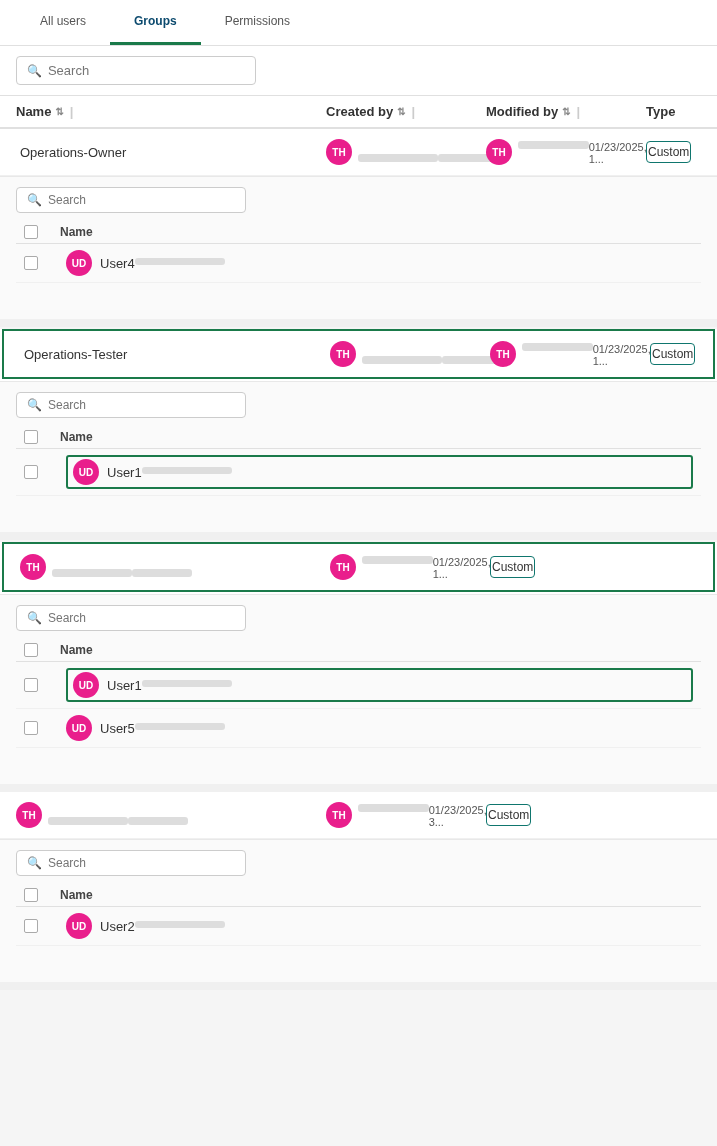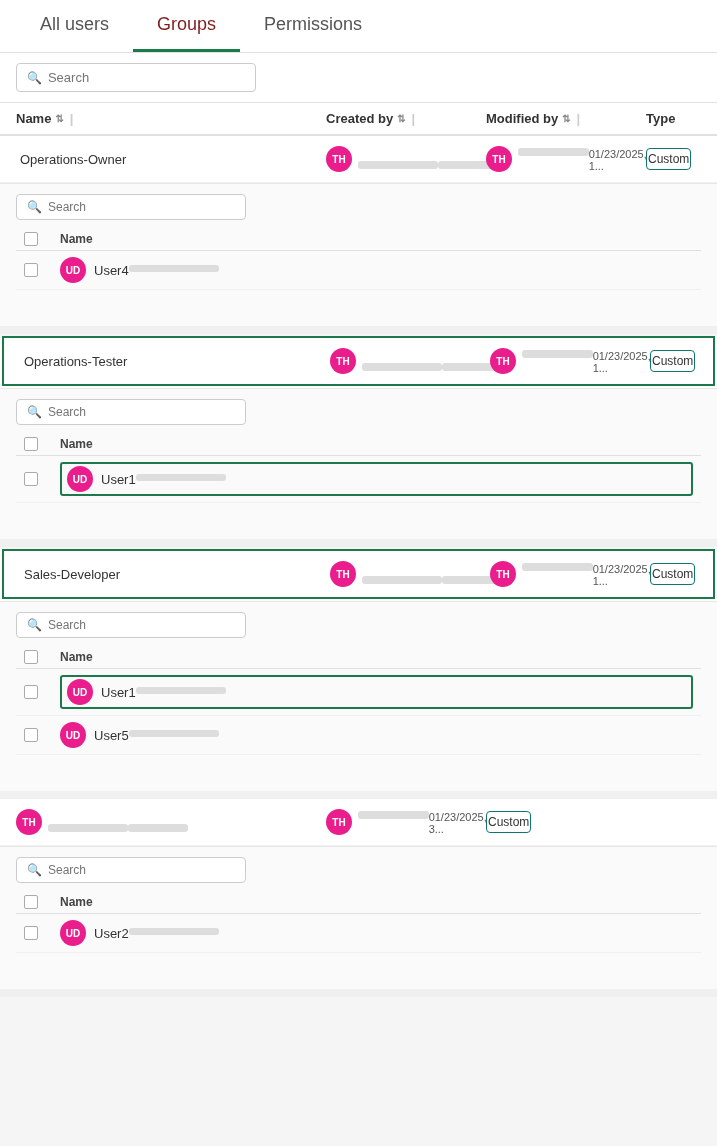--- a/index.html
+++ b/index.html
@@ -1,21 +1,21 @@
 <!DOCTYPE html>
 <html><head>
   <meta charset="utf-8">
   <style>
     * { box-sizing: border-box; margin: 0; padding: 0; }
     body { font-family: -apple-system, BlinkMacSystemFont, 'Segoe UI', sans-serif; font-size: 13px; background: #f5f5f5; color: #333; width: 717px; }
 
     
     .tabs { display: flex; background: #fff; border-bottom: 1px solid #e0e0e0; padding: 0 16px; }
-    .tab { padding: 14px 24px; cursor: pointer; font-size: 18px; color: #555; border-bottom: 3px solid transparent; }
-    .tab.active { color: #7f1d1d; border-bottom: 3px solid #1a7a4a; font-weight: 400; }
+    .tab { padding: 14px 24px; cursor: pointer; font-size: 12px; color: #555; border-bottom: 3px solid transparent; }
+    .tab.active { color: #0c4a6e; border-bottom: 3px solid #1a7a4a; font-weight: 700; }
 
     
     .top-search { padding: 10px 16px; background: #fff; border-bottom: 1px solid #e0e0e0; }
     .search-box { display: flex; align-items: center; border: 1px solid #ccc; border-radius: 4px; padding: 6px 10px; width: 240px; background: #fff; }
     .search-box input { border: none; outline: none; font-size: 13px; color: #555; width: 100%; background: transparent; }
     .search-icon { color: #aaa; margin-right: 6px; font-size: 12px; }
 
     
     .table-header { display: grid; grid-template-columns: 310px 160px 160px 87px; background: #fff; border-bottom: 2px solid #e0e0e0; padding: 8px 16px; font-weight: 600; font-size: 13px; color: #333; }
     .col-header { display: flex; align-items: center; gap: 4px; }
@@ -39,21 +39,21 @@
     
     .type-badge { border: 1px solid #0f766e; border-radius: 4px; padding: 3px 1px; font-size: 12px; color: #333; background: #fff; display: inline-block; }
 
     
     .expanded-panel { background: #fafafa; border-top: 1px solid #e8e8e8; padding: 10px 16px 4px 16px; }
     .panel-search { display: flex; align-items: center; border: 1px solid #ccc; border-radius: 4px; padding: 5px 10px; width: 230px; background: #fff; margin-bottom: 8px; }
     .panel-search input { border: none; outline: none; font-size: 12px; color: #555; width: 100%; background: transparent; }
 
     
     .user-list-header { display: grid; grid-template-columns: 36px 1fr; padding: 4px 8px; font-weight: 600; font-size: 12px; color: #444; border-bottom: 1px solid #e0e0e0; }
-    .user-list-row { display: grid; grid-template-columns: 36px 1fr; padding: 6px 8px; align-items: center; border-bottom: 1px solid #f0f0f0; }
+    .user-list-row { display: grid; grid-template-columns: 36px 1fr; padding: 6px 8px; align-items: center; border-bottom: 1px solid #f0f0f0; gap: 6px; }
     .checkbox { width: 14px; height: 14px; border: 1px solid #aaa; border-radius: 2px; background: #fff; }
 
     .user-item { display: flex; align-items: center; gap: 8px; }
     .user-item-info { display: flex; flex-direction: row; }
     .user-item-name { font-size: 13px; color: #333; font-weight: 500; }
     .user-email-blur { width: 90px; height: 7px; background: #ddd; border-radius: 3px; margin-top: 2px; }
 
     .empty-row { height: 32px; }
   </style>
 </head>
@@ -185,21 +185,20 @@
           <span class="user-item-name">User1</span>
           <div class="user-email-blur"></div>
         </div>
       </div>
     </div>
         <div class="empty-row"></div>
       </div>
     </div>
     <div class="group-section">
       <div class="group-row" style="border: 2px solid rgb(26, 122, 74); margin: 2px;">
-    <div class="group-name">Sales-Developer</div>
     <div class="user-cell">
       <div class="avatar">TH</div>
       <div class="user-info">
         <div class="user-name-blur"></div>
         <div class="user-name-blur" style="width:60px;"></div>
       </div>
     </div>
     <div class="user-cell">
       <div class="avatar">TH</div>
       <div class="user-info">

